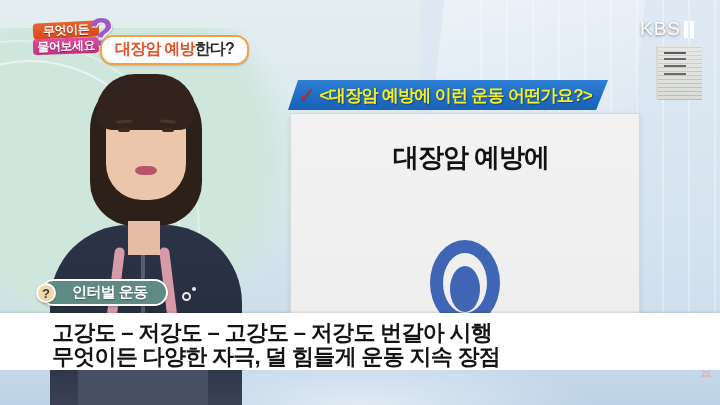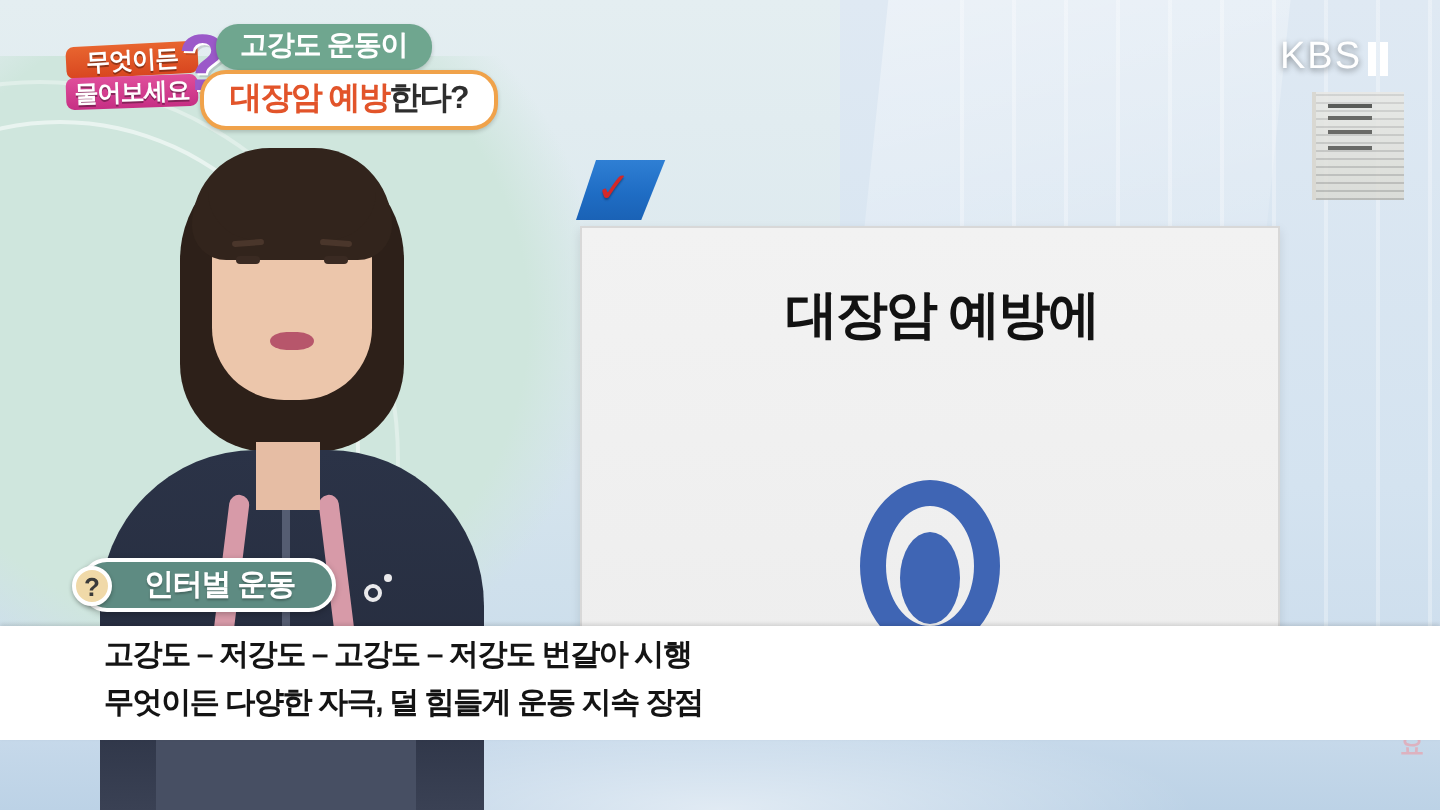--- a/index.html
+++ b/index.html
@@ -253,21 +253,21 @@
   }
 
   
   .subbar{
     position:absolute; left:0; top:313px; width:720px; height:57px;
     background:#ffffff;
     box-shadow:0 -1px 2px rgba(0,0,0,.12);
   }
   .subline{
     position:absolute; left:52px; color:#141414;
-    font-size:15px; font-weight:700; letter-spacing:-.7px; white-space:nowrap;
+    font-size:22px; font-weight:700; letter-spacing:-.7px; white-space:nowrap;
   }
   .subline.one{ top:5px; }
   .subline.two{ top:29px; }
 </style>
 </head>
 <body>
 
 <div id="stage">
 
   <div class="bg-base"></div>
@@ -299,38 +299,38 @@
     <div class="p-lip"></div>
   </div>
 
   <div class="logo">
     <div class="logo-l1">무엇이든</div>
     <div class="logo-l2">물어보세요</div>
     <div class="logo-q">?</div>
   </div>
 
   <div class="title-wrap">
-    <div class="title-l1">고강도 운동이</div>
     <div class="title-l2">
       <span class="t2-a">대장암 예방</span><span class="t2-b">한다?</span>
     </div>
   </div>
 
   <div class="kbs">
     <span>KBS</span>
     <span class="kbs-bars">
         <i></i>
         <i></i>
       </span>
   </div>
   <div class="wm-thumb"></div>
   <div class="wm-br">물어보세요</div>
 
   <div class="banner">
     <span class="banner-check">✓</span>
+    <span class="banner-text">&lt;대장암 예방에 이런 운동 어떤가요?&gt;</span>
   </div>
 
   <div class="panel">
     <div class="panel-q1">대장암 예방에</div>
     <div class="ring"></div>
     <div class="ring-core"></div>
   </div>
 
   <div class="label-pill">
     <span class="label-text">인터벌 운동</span>

